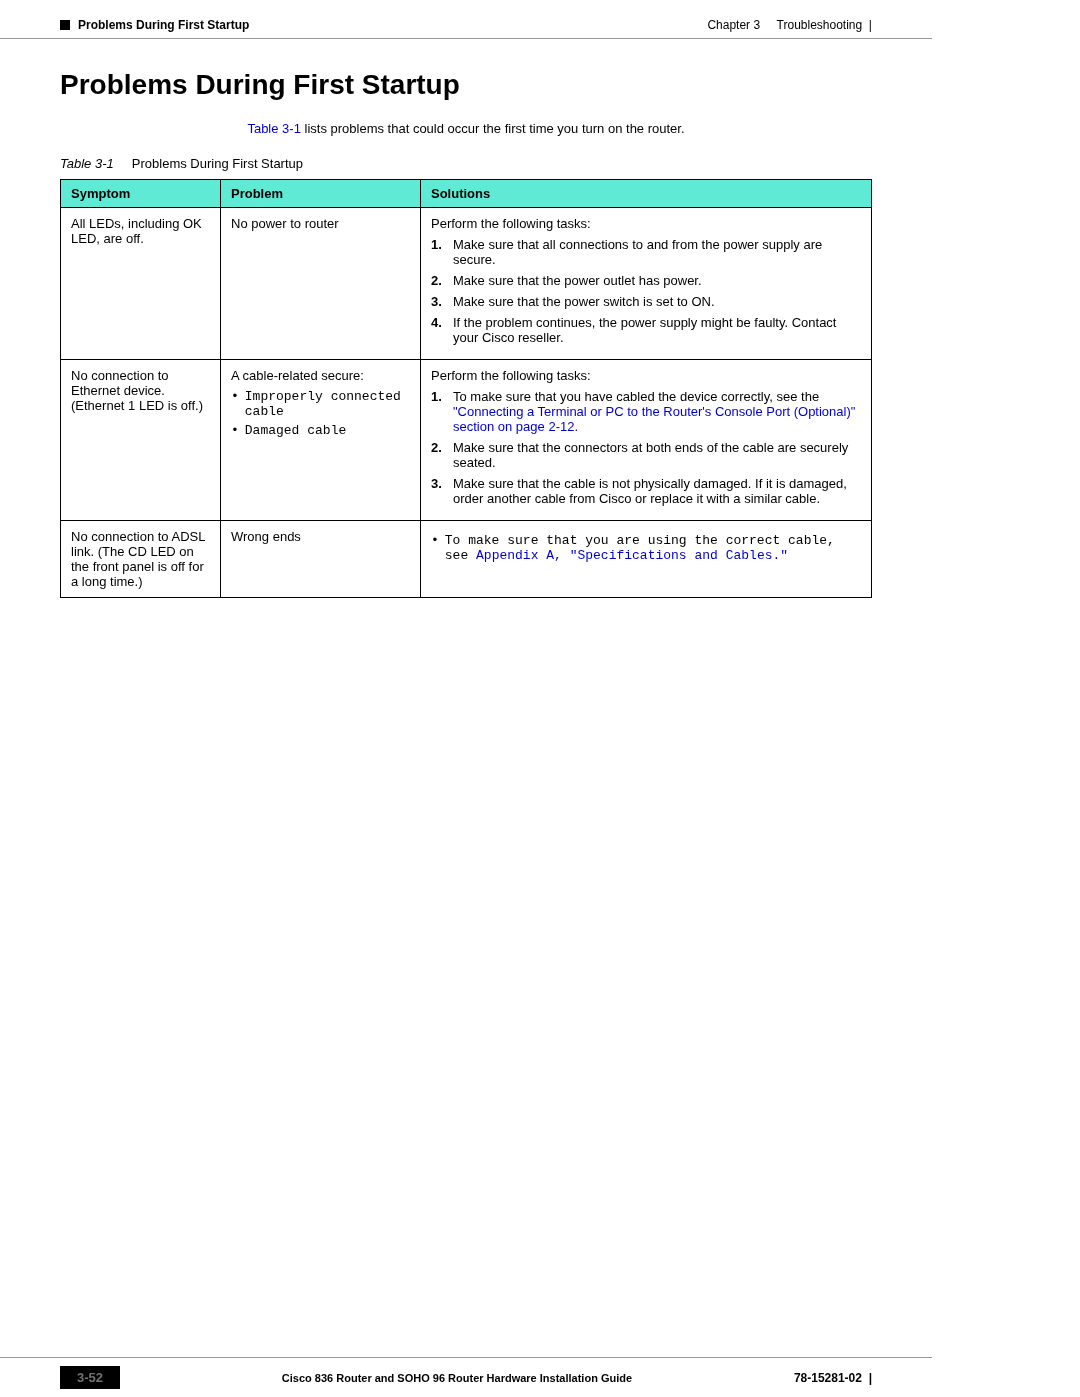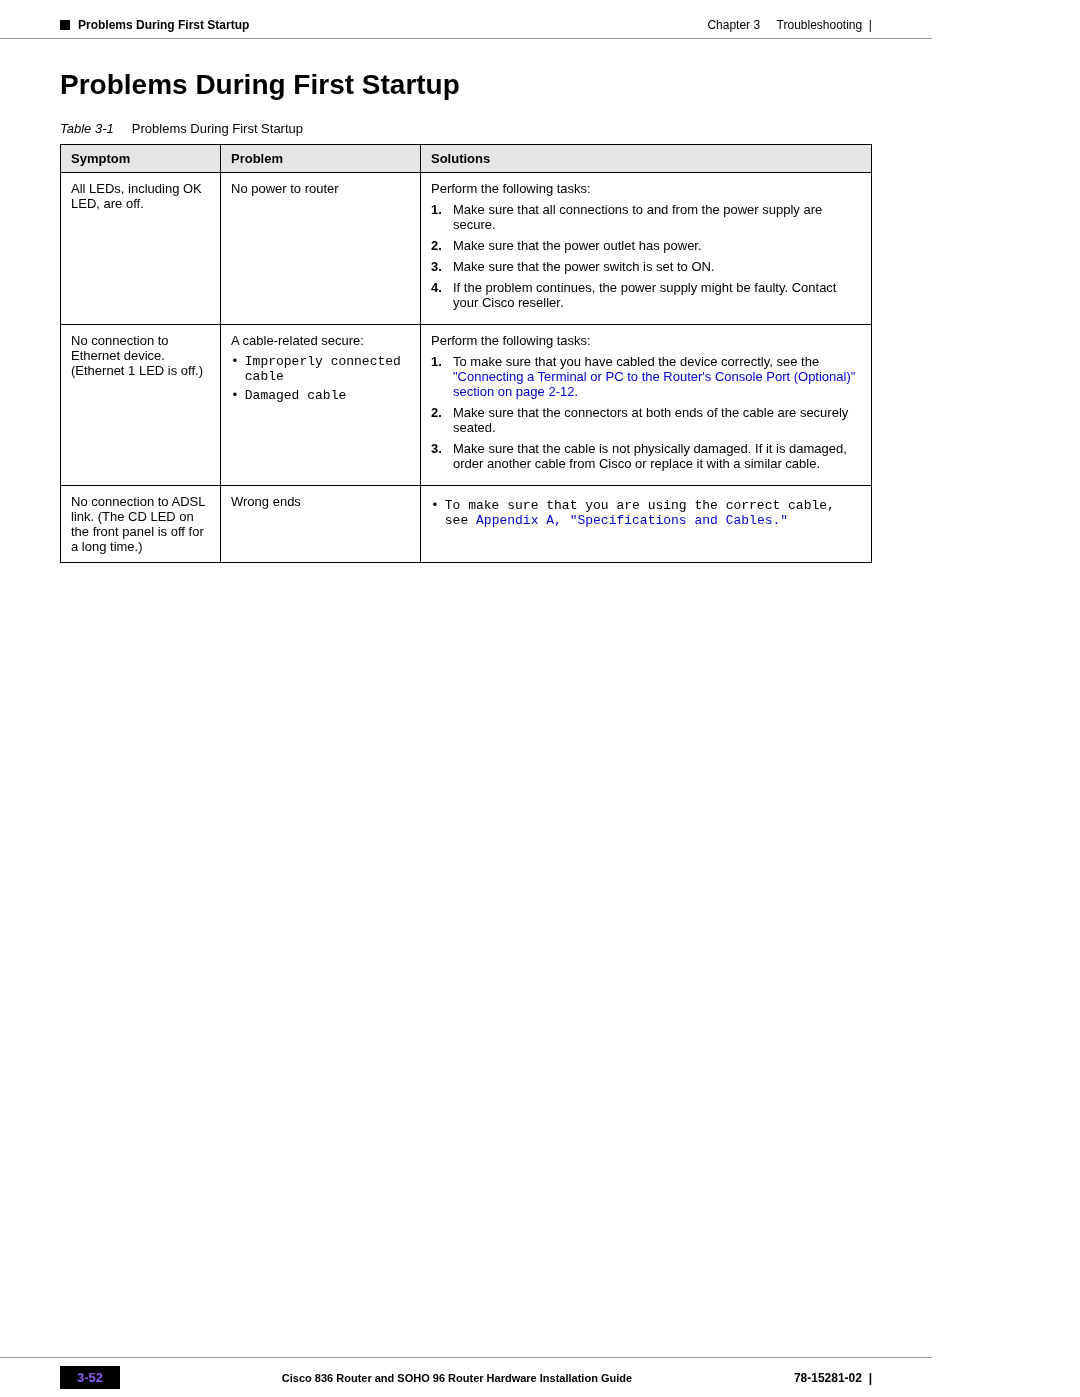--- a/index.html
+++ b/index.html
@@ -91,21 +91,21 @@
 
     
     .problems-table {
       width: 100%;
       border-collapse: collapse;
       border: 1px solid #000;
       margin-bottom: 30px;
     }
 
     .problems-table th {
-      background: #e5e5e5;
+      background: #5eead4;
       border: 1px solid #000;
       padding: 6px 10px;
       text-align: left;
       font-size: 13px;
       font-weight: bold;
     }
 
     .problems-table td {
       border: 1px solid #000;
       padding: 8px 10px;
@@ -176,21 +176,21 @@
 
     .footer-doc-title {
       font-size: 11px;
       font-weight: bold;
       text-align: center;
       flex: 1;
     }
 
     .footer-page-num {
       background: #000;
-      color: #8b5cf6;
+      color: #737373;
       padding: 4px 8px;
       font-size: 13px;
       font-weight: bold;
       min-width: 60px;
       text-align: center;
     }
 
     .footer-left {
       display: flex;
       align-items: center;
@@ -216,20 +216,23 @@
       &nbsp;&nbsp;&nbsp;
       <span>Troubleshooting</span>
       &nbsp;|
     </div>
   </div>
 
   <div class="main-content">
 
     <h1 class="page-title">Problems During First Startup</h1>
 
+    <p class="intro-text">
+      <a class="link">Table 3-1</a><span> lists problems that could occur the first time you turn on the router.</span>
+    </p>
 
     <div class="table-caption">
       <span><em>Table 3-1</em></span>
       &nbsp;&nbsp;&nbsp;
       <span>Problems During First Startup</span>
     </div>
 
     <table class="problems-table">
       <thead>
         <tr>

